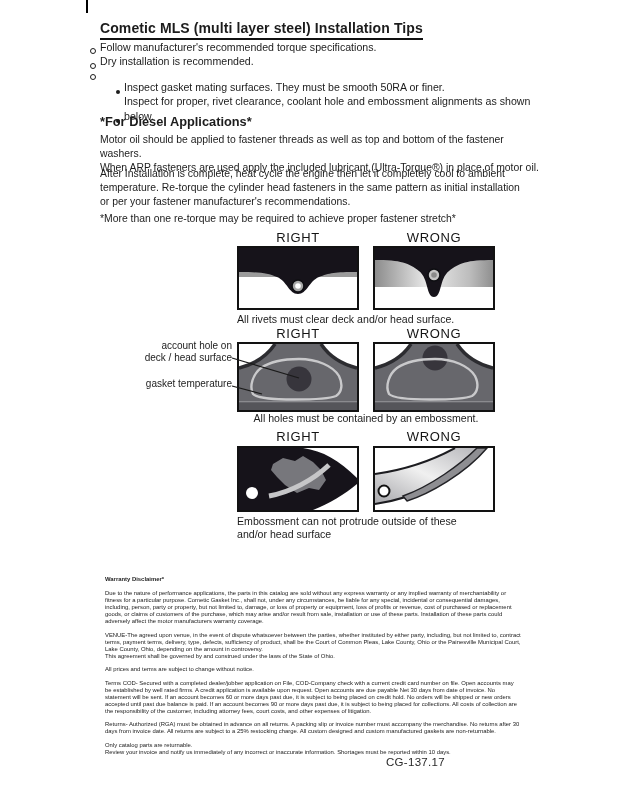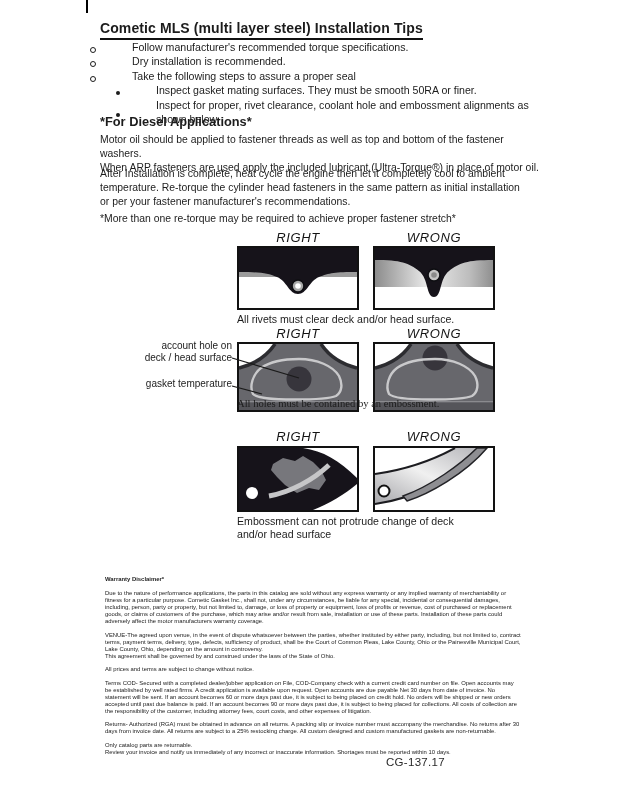--- a/index.html
+++ b/index.html
@@ -2,30 +2,30 @@
 <html><head>
 <meta charset="utf-8">
 <style>
   html,body{margin:0;padding:0;background:#ffffff;}
   .page{position:relative;width:582px;height:800px;background:#ffffff;overflow:hidden;
         font-family:"Liberation Sans", sans-serif;color:#1c1c1c;}
   .cropmark{position:absolute;left:86px;top:0;width:2px;height:13px;background:#000;}
   .title{position:absolute;left:100px;top:20px;font-size:14px;font-weight:bold;
          border-bottom:2px solid #111;padding-bottom:2px;letter-spacing:.1px;}
   .bullets{position:absolute;left:90px;top:40px;width:460px;font-size:10.6px;line-height:14.4px;}
-  .brow{display:flex;align-items:center;gap:32px;}
+  .brow{display:flex;align-items:flex-end;}
   .circ{flex:0 0 auto;width:4px;height:4px;border:1px solid #1c1c1c;border-radius:50%;
         margin:5px 4px 0 0;}
   .dot{flex:0 0 auto;width:4px;height:4px;background:#1c1c1c;border-radius:50%;margin:5px 4px 0 0;}
   .sub{margin-left:26px;}
   .h2{position:absolute;left:100px;font-size:12.8px;font-weight:bold;}
   .para{position:absolute;left:100px;width:445px;font-size:10.4px;line-height:14.2px;
         white-space:pre-line;}
   .rw{position:absolute;width:122px;text-align:center;font-size:13px;font-weight:500;
-      letter-spacing:.6px;color:#141414;font-style:italic;}
+      letter-spacing:.6px;color:#141414;}
   .dbox{position:absolute;width:118px;border:2px solid #121212;background:#fff;}
   .dbox svg{display:block;}
   .cap{position:absolute;font-size:10.6px;line-height:12.5px;white-space:pre-line;}
   .lbl{position:absolute;width:122px;text-align:right;font-size:10px;line-height:11.5px;
        white-space:pre-line;}
   .leaders{position:absolute;left:228px;top:350px;pointer-events:none;}
   .disc{position:absolute;left:105px;top:576px;width:416px;font-size:5.9px;line-height:7px;
         color:#222;}
   .disc .dh{font-weight:bold;margin-bottom:7px;}
   .disc p{margin:0 0 6.5px 0;white-space:pre-line;}
@@ -45,21 +45,20 @@
     <div class="brow">
       <span class="circ"></span>
       <span>Follow manufacturer's recommended torque specifications.</span>
     </div>
     <div class="brow">
       <span class="circ"></span>
       <span>Dry installation is recommended.</span>
     </div>
     <div class="brow">
       <span class="circ"></span>
-      <span>Take the following steps to assure a proper seal</span>
     </div>
     <div class="brow sub">
       <span class="dot"></span>
       <span>Inspect gasket mating surfaces.  They must be smooth 50RA or finer.</span>
     </div>
     <div class="brow sub">
       <span class="dot"></span>
       <span>Inspect for proper, rivet clearance, coolant hole and embossment alignments as shown below.</span>
     </div>
   </div>
@@ -137,21 +136,21 @@
       <circle cx="60" cy="14" r="12.5" fill="#37353c"></circle>
       <path d="M14,50 C10,42 14,30 22,24 C32,17 46,15 60,15 C78,15 94,22 100,32 C104,40 103,48 97,52 C88,56 22,58 14,50 Z" fill="none" stroke="#c9c9cb" stroke-width="2.4"></path>
     </svg>
   </div>
 
   <svg class="leaders" width="80" height="50" viewBox="0 0 80 50">
     <line x1="4" y1="8" x2="71" y2="28" stroke="#1a1a1a" stroke-width="1.1"></line>
     <line x1="4" y1="36" x2="34" y2="44" stroke="#1a1a1a" stroke-width="1.1"></line>
   </svg>
 
-  <div class="cap" style="left:237px;top:398px;width:258px;text-align:left;font-family:Liberation Serif, serif;">All holes must be contained by an embossment.</div>
+  <div class="cap" style="left:237px;top:412px;width:258px;text-align:center;">All holes must be contained by an embossment.</div>
 
   <div class="rw" style="left:237px;top:429px;">RIGHT</div>
   <div class="rw" style="left:373px;top:429px;">WRONG</div>
 
   <div class="dbox" style="left:237px;top:446px;">
     <svg width="118" height="62" viewBox="0 0 118 62">
       <rect x="0" y="0" width="118" height="62" fill="#16131a"></rect>
       <path d="M64,0 H118 V30 C100,12 84,3 64,0 Z" fill="#ffffff"></path>
       <path d="M74,62 H118 V36 C106,46 90,56 74,62 Z" fill="#ffffff"></path>
       <path d="M34,16 L44,10 L56,13 L64,8 L74,14 L82,22 L87,32 L80,42 L70,40 L58,45 L46,37 L38,29 L32,22 Z" fill="#77777c"></path>
@@ -169,21 +168,21 @@
         </linearGradient>
       </defs>
       <rect x="0" y="0" width="118" height="62" fill="#ffffff"></rect>
       <path d="M0,26 C28,22 58,12 80,0 L108,0 C86,28 42,50 0,56 Z" fill="url(#g3)"></path>
       <path d="M0,26 C28,22 58,12 80,0" fill="none" stroke="#1c1c20" stroke-width="2"></path>
       <path d="M108,0 C86,28 42,50 0,56" fill="none" stroke="#1c1c20" stroke-width="2"></path>
       <path d="M28,48 C56,38 86,16 102,0 L112,0 C90,26 54,46 32,53 Z" fill="#8e8e92" stroke="#222226" stroke-width="1.5"></path>
       <circle cx="9" cy="43" r="5.5" fill="#ffffff" stroke="#121212" stroke-width="2"></circle>
     </svg>
   </div>
-  <div class="cap" style="left:237px;top:515px;">Embossment can not protrude change of deck
+  <div class="cap" style="left:237px;top:515px;">Embossment can not protrude outside of these
 and/or head surface</div>
 
   <div class="disc">
     <div class="dh">Warranty Disclaimer*</div>
     <p>Due to the nature of performance applications, the parts in this catalog are sold without any express warranty or any implied warranty of merchantability or fitness for a particular purpose.  Cometic Gasket Inc., shall not, under any circumstances, be liable for any special, incidental or consequential damages, including, person, party or property, but not limited to, damage, or loss of property or equipment, loss of profits or revenue, cost of purchased or replacement goods, or claims of customers of the purchase, which may arise and/or result from sale, installation or use of these parts.  Installation of these parts could adversely affect the motor manufacturers warranty coverage.</p>
     <p>VENUE-The agreed upon venue, in the event of dispute whatsoever between the parties, whether instituted by either party, including, but not limited to, contract terms, payment terms, delivery, type, defects, sufficiency of product, shall be the Court of Common Pleas, Lake County, Ohio or the Painesville Municipal Court, Lake County, Ohio, depending on the amount in controversy.
 This agreement shall be governed by and construed under the laws of the State of Ohio.</p>
     <p>All prices and terms are subject to change without notice.</p>
     <p>Terms COD- Secured with a completed dealer/jobber application on File, COD-Company check with a current credit card number on file.  Open accounts may be established by well rated firms.  A credit application is available upon request.  Open accounts are due payable Net 30 days from date of invoice.  No statement will be sent.  If an account becomes 60 or more days past due, it is subject to being placed on credit hold.  No orders will be shipped or new orders accepted until past due balance is paid.  If an account becomes 90 or more days past due, it is subject to being placed for collections.  All costs of collection are the responsibility of the customer, including attorney fees, court costs, and other expenses of litigation.</p>
     <p>Returns- Authorized (RGA) must be obtained in advance on all returns.  A packing slip or invoice number must accompany the merchandise.  No returns after 30 days from invoice date.  All returns are subject to a 25% restocking charge.  All custom designed and custom manufactured gaskets are non-returnable.</p>

